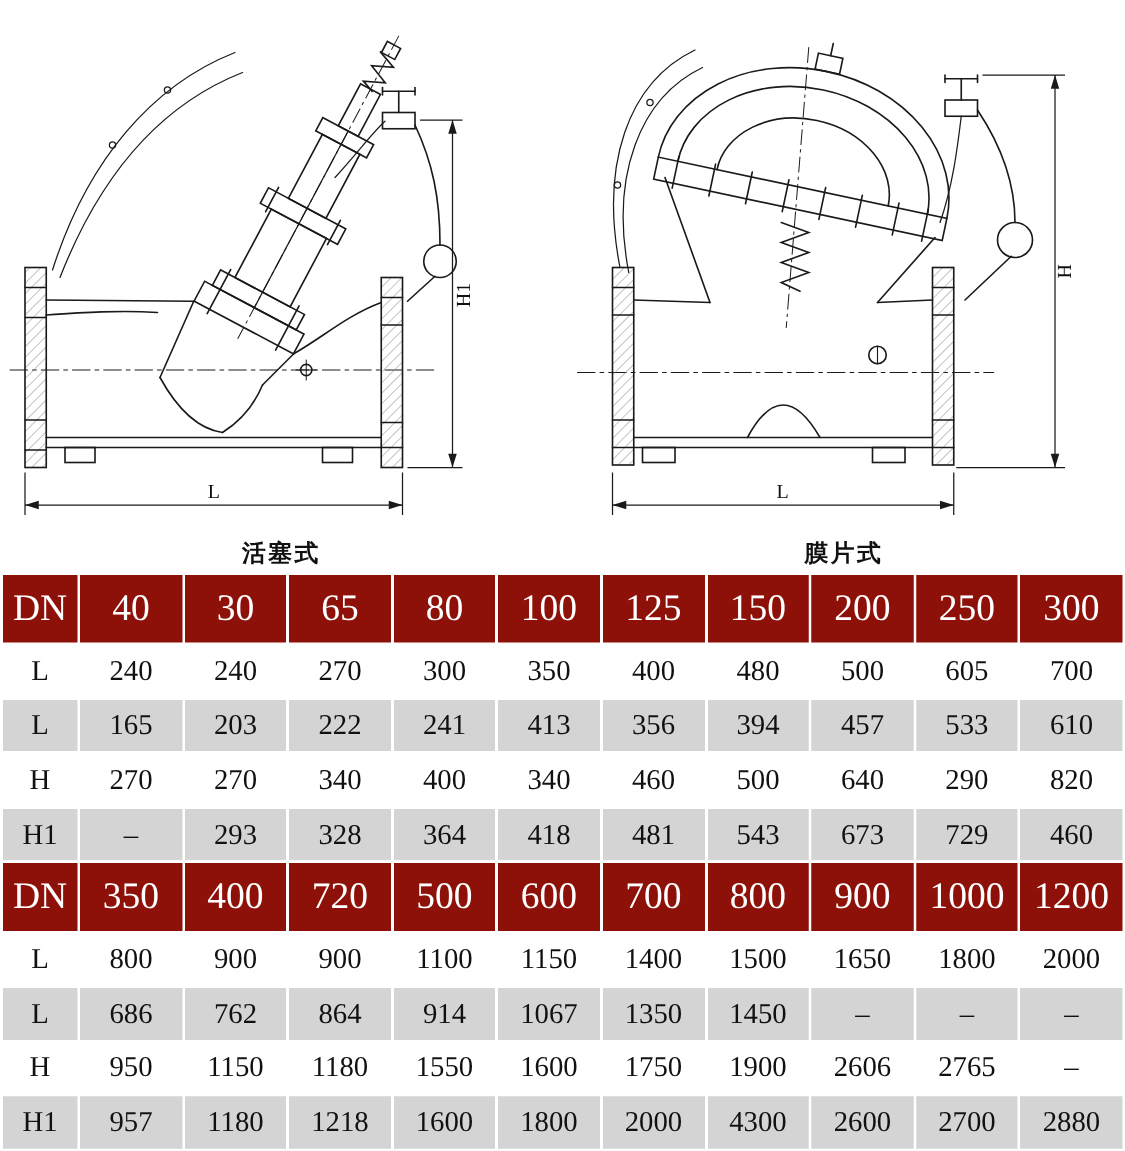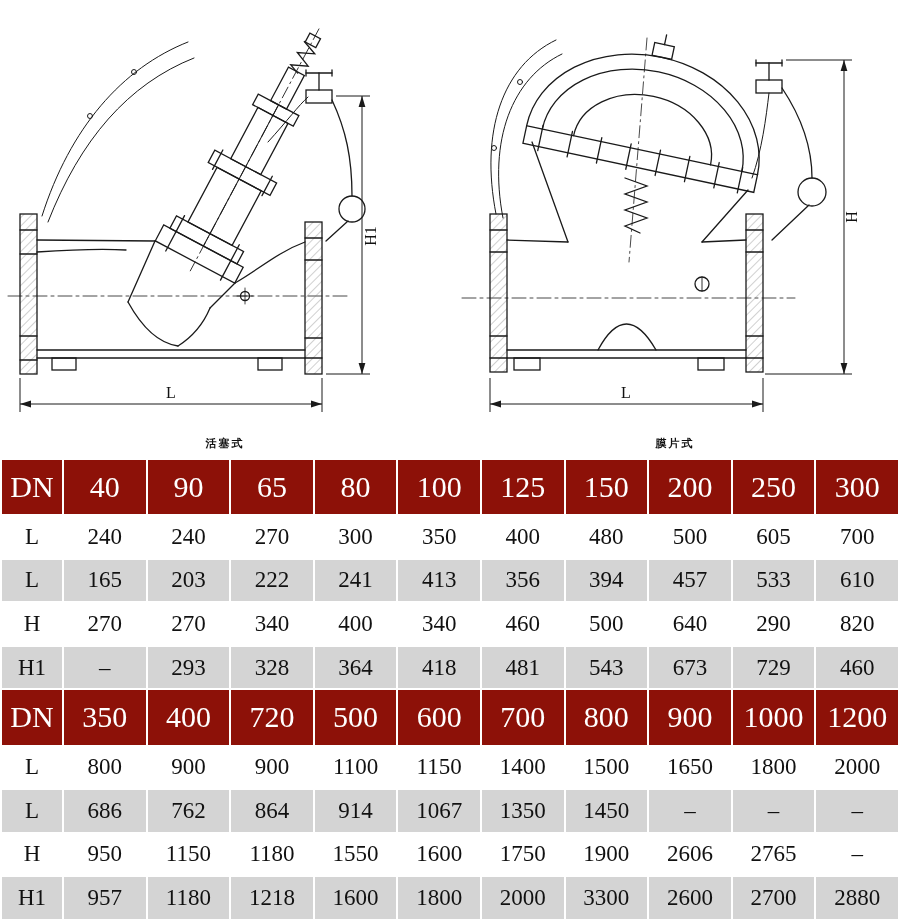--- a/index.html
+++ b/index.html
@@ -10,22 +10,22 @@
     background: #fff;
     color: #111;
     font-family: "Liberation Serif", "DejaVu Serif", serif;
     display: flex; flex-direction: column;
     overflow: hidden;
   }
   .figures { height: 458px; display: flex; }
   figure { margin: 0; width: 450px; display: flex; flex-direction: column; align-items: center; }
   .drawing { display: block; }
   figcaption {
-    font-family: Liberation Mono, monospace;
-    font-weight: bold; font-size: 11px; letter-spacing: 2px;
+    font-family: Liberation Serif, serif;
+    font-weight: bold; font-size: 19px; letter-spacing: 2px;
     line-height: 24px; height: 24px;
   }
   .dimtext {
     font-family: "Liberation Serif", "DejaVu Serif", serif;
     font-size: 16px; fill: #111; stroke: none;
   }
   .dims {
     width: 900px; height: 463px;
     border-collapse: collapse; table-layout: fixed;
   }
@@ -243,21 +243,21 @@
       <figcaption>膜片式</figcaption>
     </figure>
 
   </div>
 
   <table class="dims">
     <tbody>
         <tr class="hdr">
           <td>DN</td>
           <td>40</td>
-          <td>90</td>
+          <td>30</td>
           <td>65</td>
           <td>80</td>
           <td>100</td>
           <td>125</td>
           <td>150</td>
           <td>200</td>
           <td>250</td>
           <td>300</td>
         </tr>
         <tr class="white">
@@ -365,21 +365,21 @@
           <td>–</td>
         </tr>
         <tr class="gray">
           <td>H1</td>
           <td>957</td>
           <td>1180</td>
           <td>1218</td>
           <td>1600</td>
           <td>1800</td>
           <td>2000</td>
-          <td>3300</td>
+          <td>4300</td>
           <td>2600</td>
           <td>2700</td>
           <td>2880</td>
         </tr>
       </tbody>
   </table>
 
 </div>
 
 </body></html>

